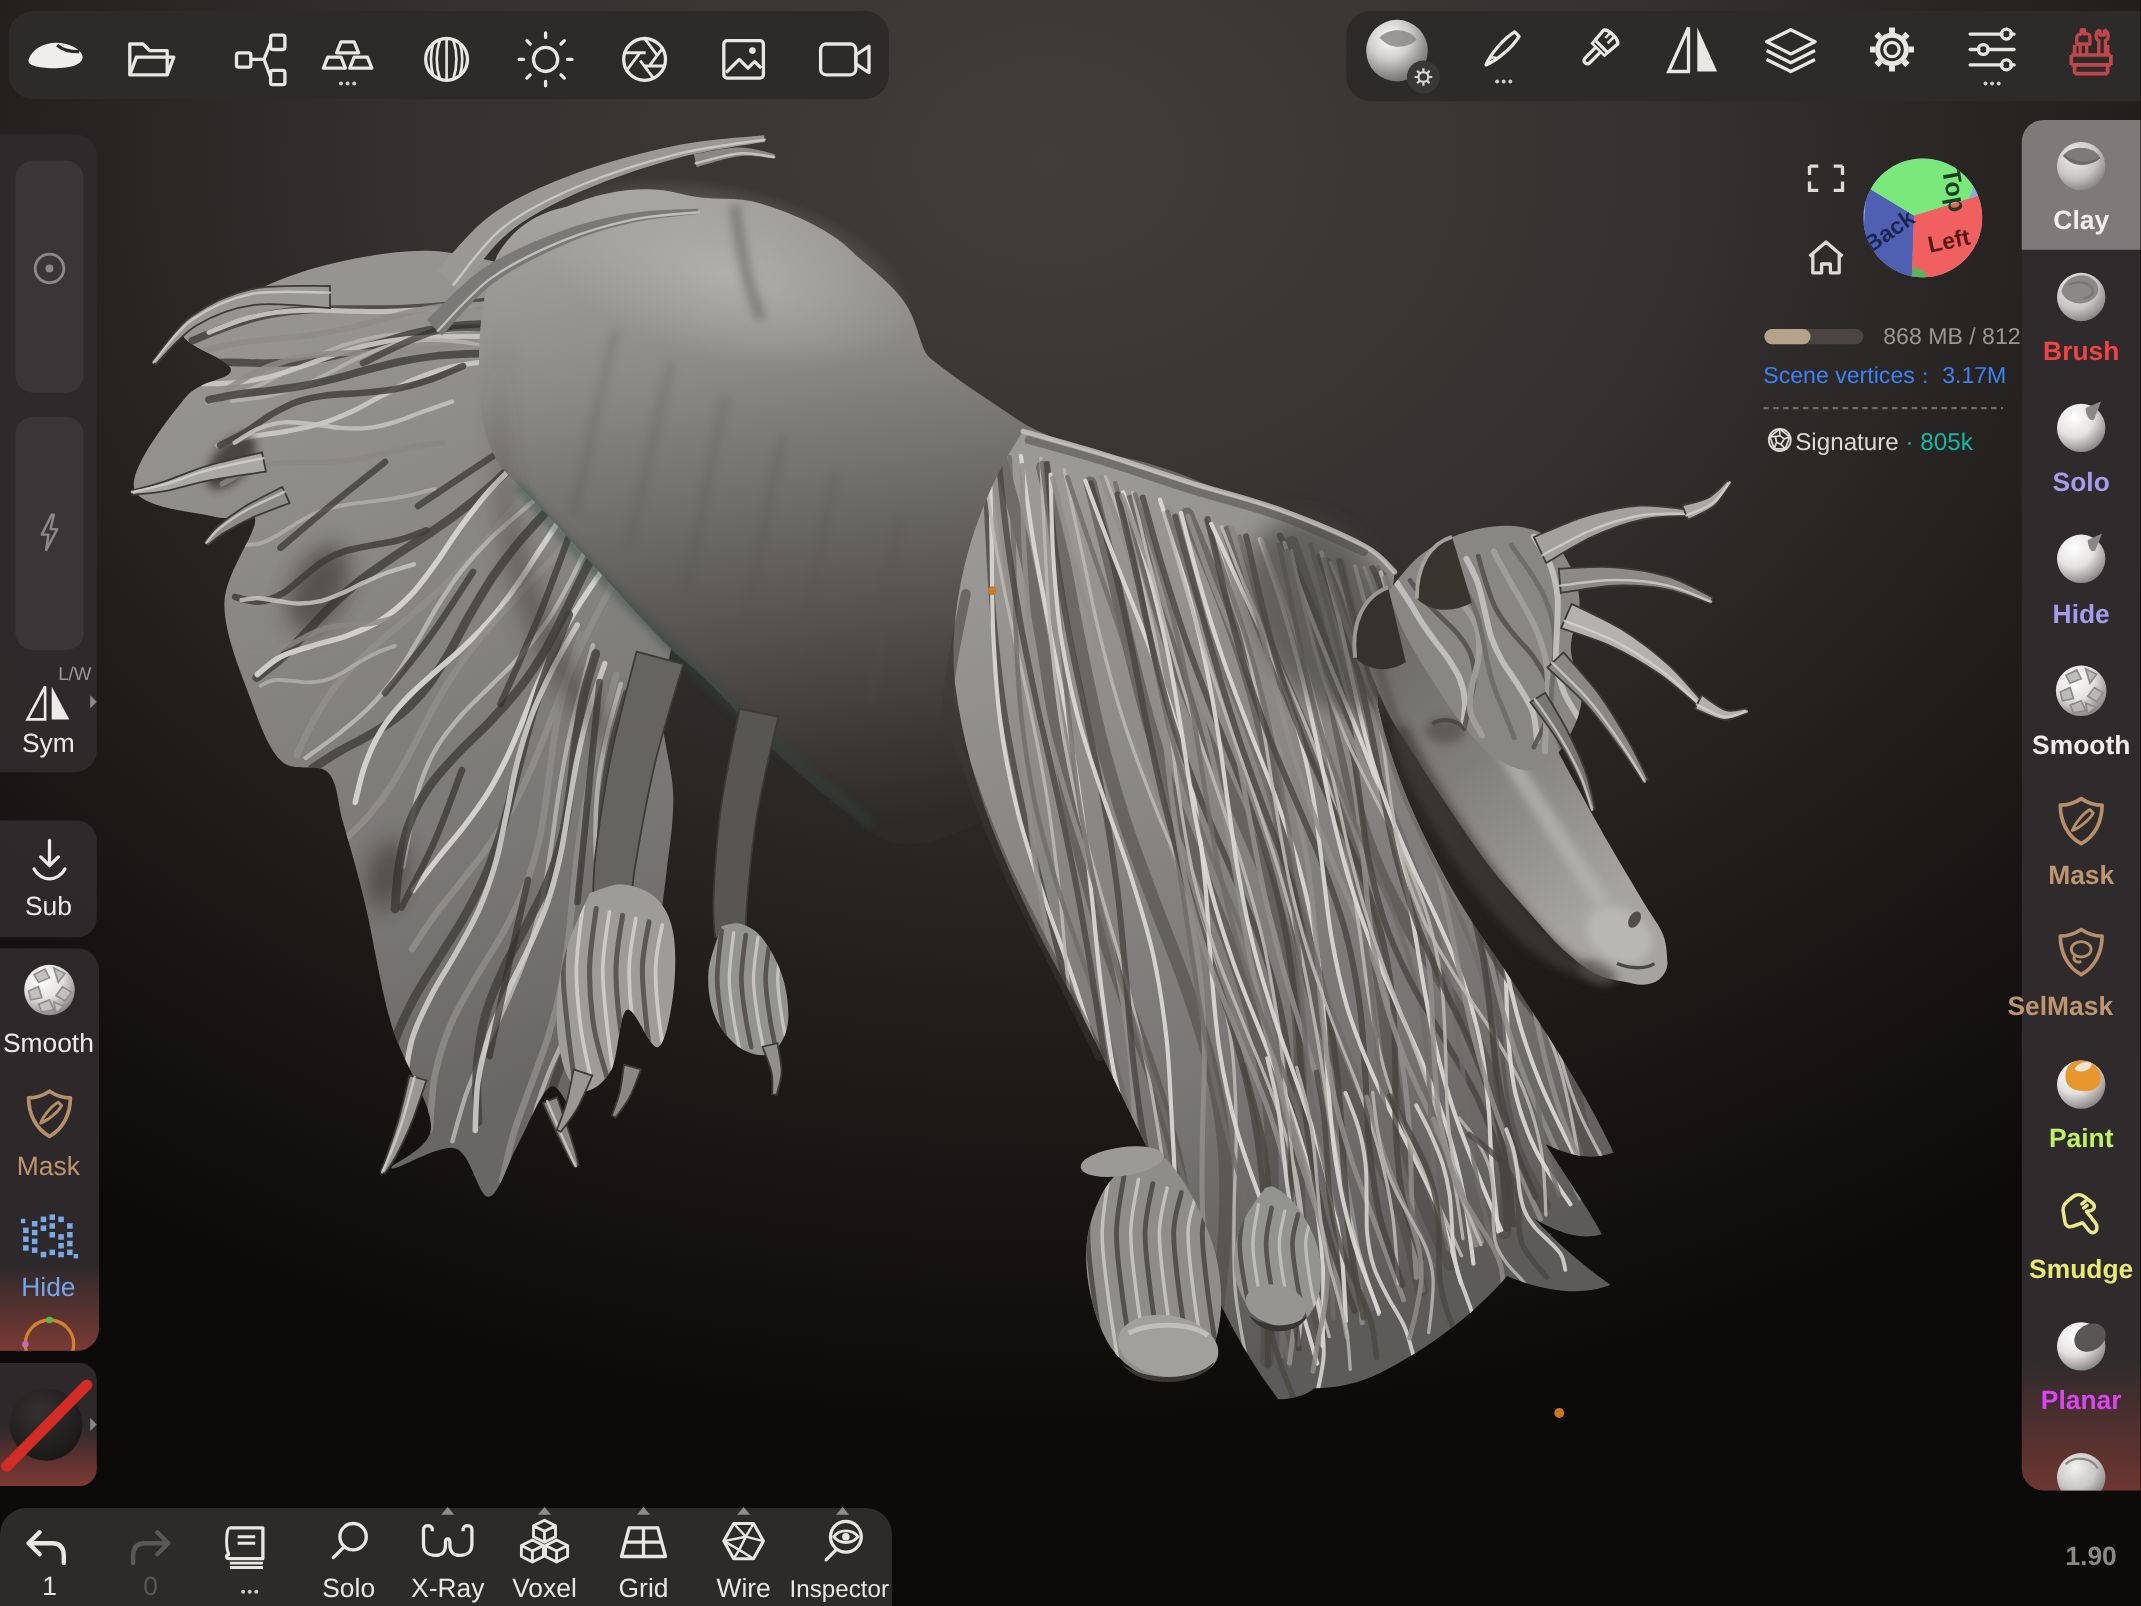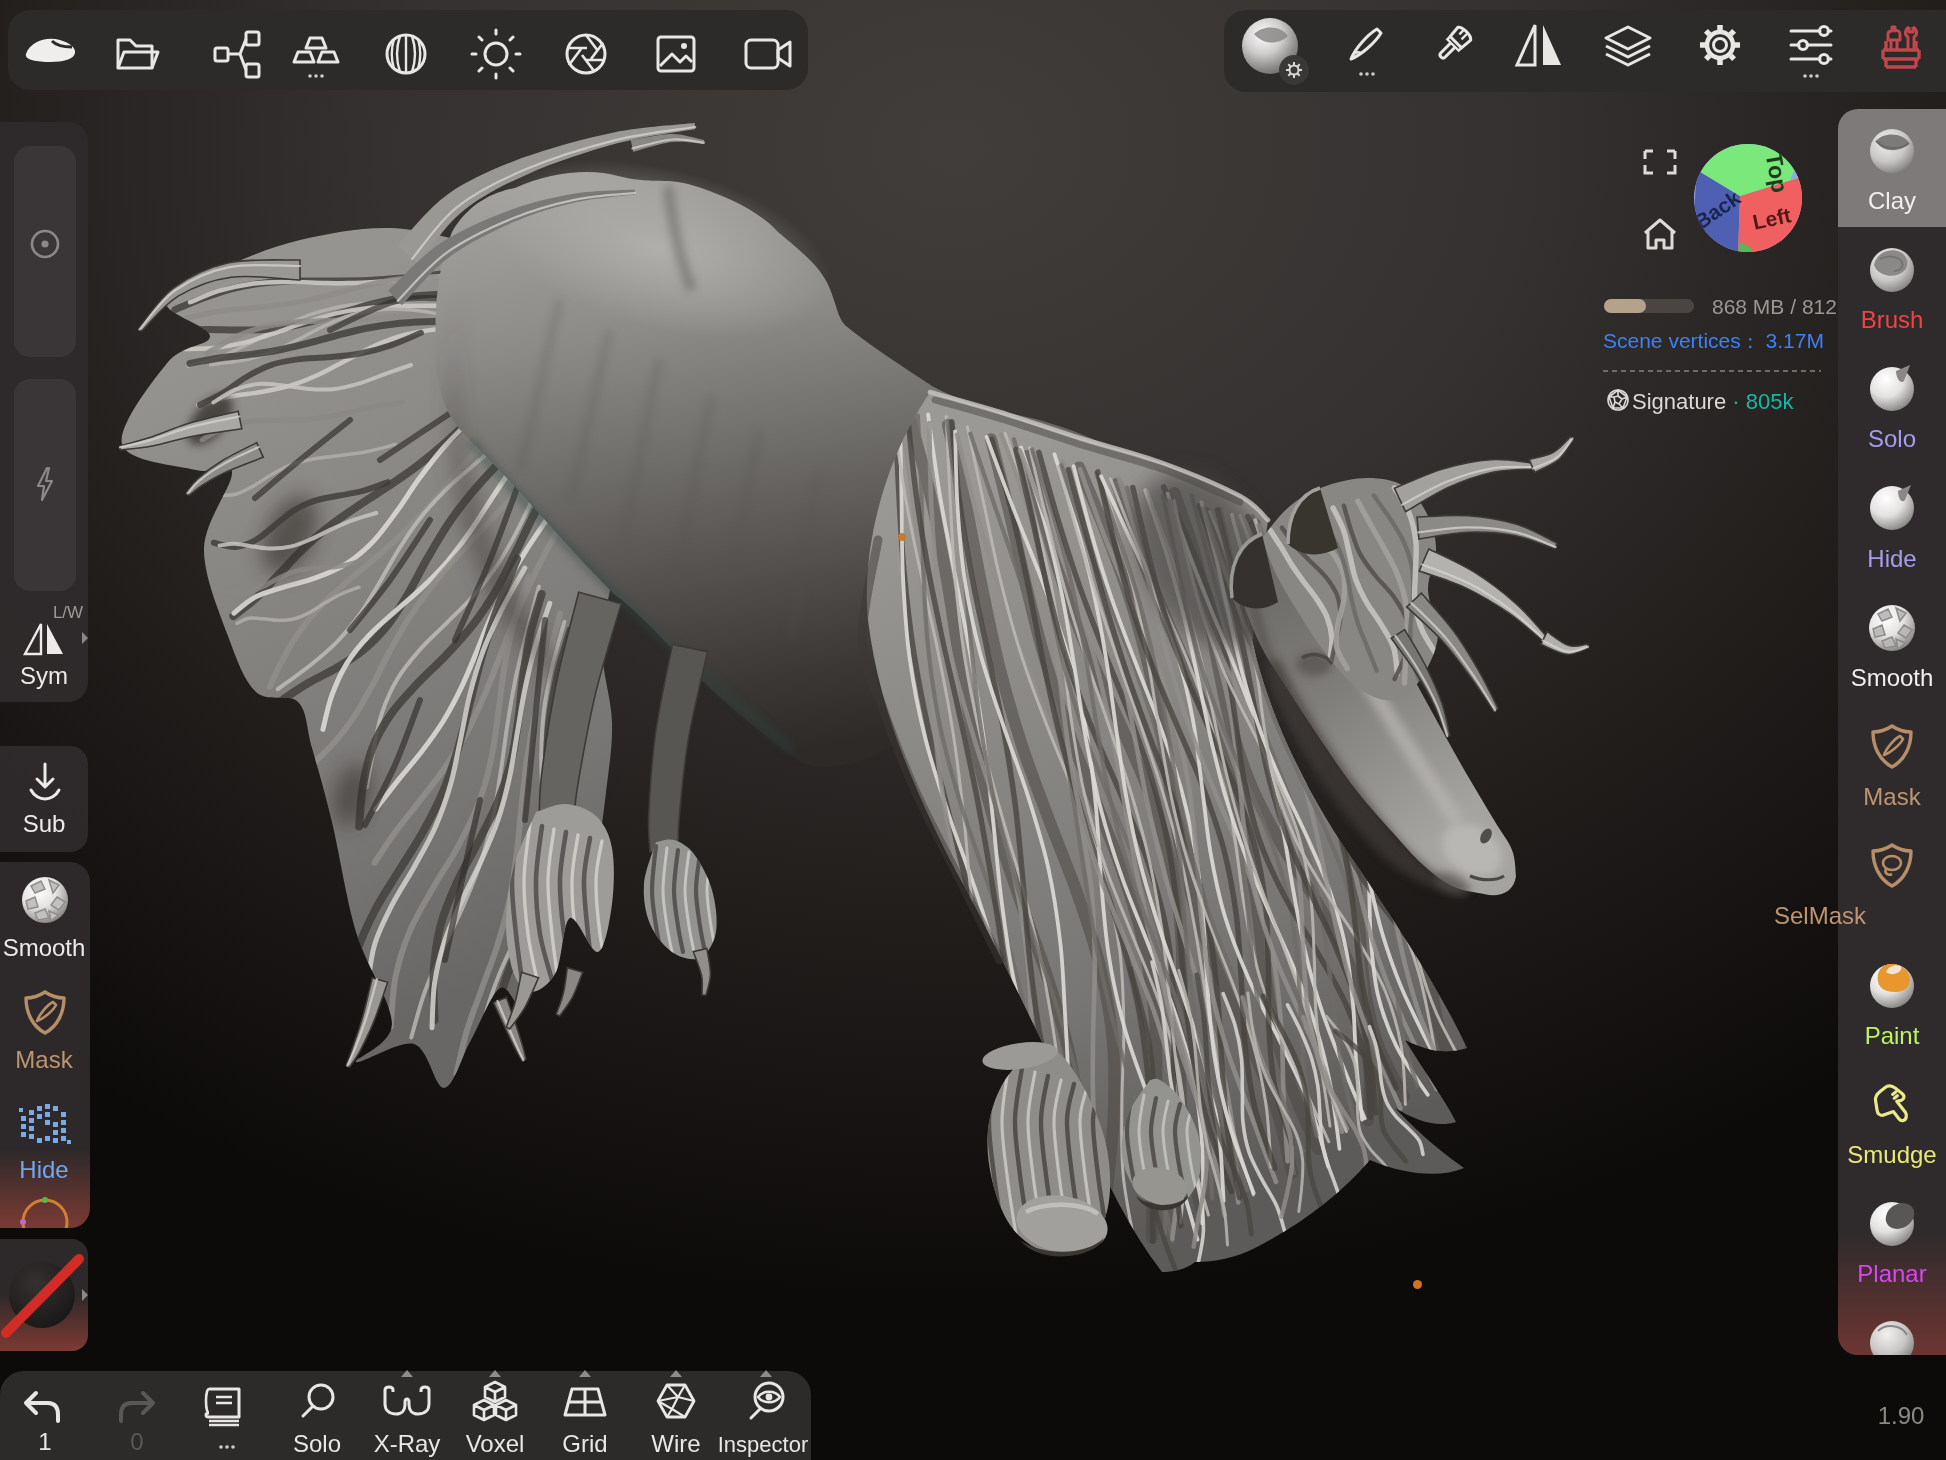--- a/index.html
+++ b/index.html
@@ -1,21 +1,21 @@
 <!DOCTYPE html>
 <html><head>
 <meta charset="utf-8">
 <style>
   html,body{margin:0;padding:0;width:1946px;height:1460px;overflow:hidden;background:#0e0c0a;}
   body{font-family:"Liberation Sans",sans-serif;position:relative;}
   .canvas{position:absolute;inset:0;
     background:radial-gradient(ellipse 1500px 1150px at 49% 10%, #403d3a 0%, #343130 38%, #201d1b 68%, #0d0b0a 100%);}
   .panel{position:absolute;background:#2d2a2a;}
   .icon{position:absolute;}
-  .lbl{position:absolute;text-align:center;transform:translateX(-50%);white-space:nowrap;}
+  .lbl{position:absolute;text-align:center;transform:translateX(-50%);white-space:nowrap;font-weight:bold;}
 </style>
 </head>
 <body>
 <div class="canvas"></div>
 <svg id="horse" width="1946" height="1460" viewBox="0 0 1946 1460" style="position:absolute;left:0;top:0">
     <defs>
 <linearGradient id="bodyg" x1="640" y1="150" x2="740" y2="760" gradientUnits="userSpaceOnUse">
  <stop offset="0" stop-color="#a7a5a2"></stop>
         <stop offset="0.28" stop-color="#8e8c89"></stop>
  <stop offset="0.5" stop-color="#706e6b"></stop>
@@ -535,21 +535,21 @@
 
   <circle cx="54" cy="1234" r="22" fill="url(#balld)"></circle>
   <path d="M40 1222 C48 1214 64 1216 69 1226" stroke="#8a8887" stroke-width="2"></path>
 </svg>
 <div class="lbl" style="left:1892px;top:187px;color:#f1efed;font-size:24px;z-index:8">Clay</div>
 <div class="lbl" style="left:1892px;top:306px;color:#ef4444;font-size:24px;z-index:8">Brush</div>
 <div class="lbl" style="left:1892px;top:425px;color:#a59dec;font-size:24px;z-index:8">Solo</div>
 <div class="lbl" style="left:1892px;top:545px;color:#a59dec;font-size:24px;z-index:8">Hide</div>
 <div class="lbl" style="left:1892px;top:664px;color:#f1efed;font-size:24px;z-index:8">Smooth</div>
 <div class="lbl" style="left:1892px;top:783px;color:#bd9671;font-size:24px;z-index:8">Mask</div>
-<div class="lbl" style="left:1820px;top:902px;color:#bd9671;font-size:24px;z-index:8">SelMask</div>
+<div class="lbl" style="left:1873px;top:902px;color:#bd9671;font-size:24px;z-index:8">SelMask</div>
 <div class="lbl" style="left:1892px;top:1022px;color:#bef264;font-size:24px;z-index:8">Paint</div>
 <div class="lbl" style="left:1892px;top:1141px;color:#e9e977;font-size:24px;z-index:8">Smudge</div>
 <div class="lbl" style="left:1892px;top:1260px;color:#d946ef;font-size:24px;z-index:8">Planar</div>
 <div class="lbl" style="left:1901px;top:1402px;color:#8b8984;font-size:24px;z-index:2">1.90</div>
 
 <div class="panel" style="left:0;top:122px;width:88px;height:580px;border-radius:0 20px 20px 0;background:rgba(47,43,44,0.96);"></div>
 <div style="position:absolute;left:14px;top:146px;width:62px;height:211px;border-radius:16px;background:#3a3637;"></div>
 <div style="position:absolute;left:14px;top:379px;width:62px;height:212px;border-radius:16px;background:#3a3637;"></div>
 <svg class="icon" style="left:0;top:122px" width="88" height="580" viewBox="0 0 88 580" fill="none">
   <circle cx="45" cy="122" r="13" stroke="#8b8887" stroke-width="2.6"></circle>

